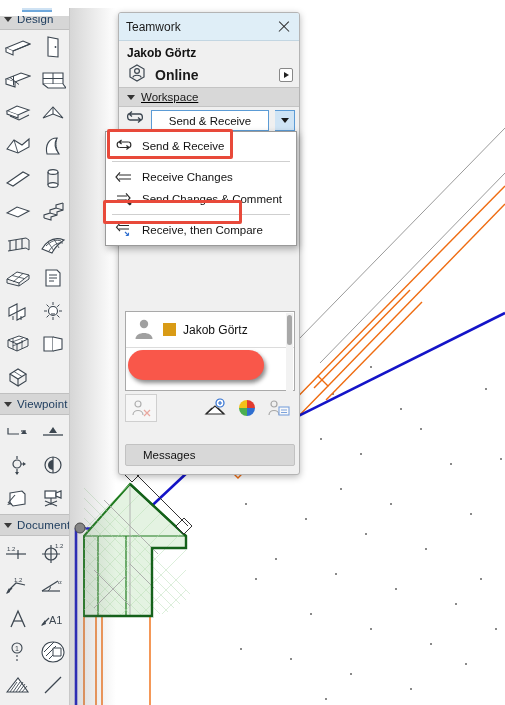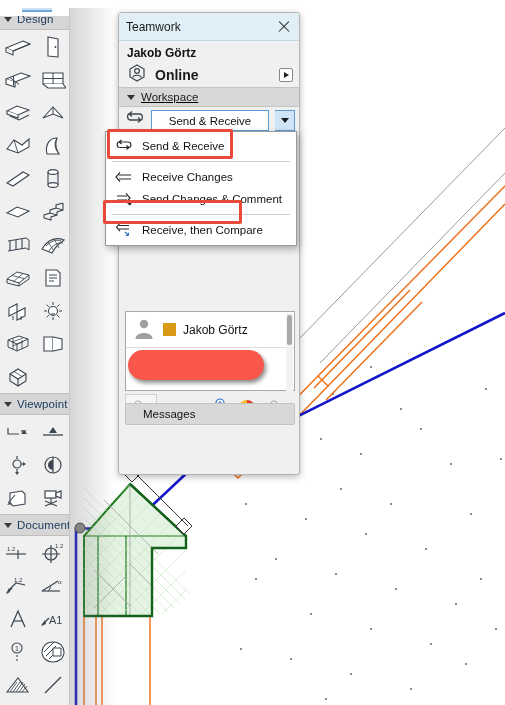--- a/index.html
+++ b/index.html
@@ -154,21 +154,21 @@
   #user-tools {
     position: absolute; left: 6px; top: 380px; width: 170px; height: 30px;
     display: flex; align-items: center;
   }
   #user-tools .ut {
     width: 32px; height: 28px; display: flex; align-items: center; justify-content: center;
   }
   #user-tools .ut.framed { border: 1px solid #cfcfcf; background: #f6f6f6; }
   #user-tools .spacer { flex: 1; }
 
-  #sect-messages { position: absolute; left: 6px; top: 390px; width: 170px; }
+  #sect-messages { position: absolute; left: 6px; top: 431px; width: 170px; }
   #sect-tracked  { position: absolute; left: 6px; top: 441px; width: 170px; }
   .panel-sec {
     height: 22px; background: #d8d8d8; border: 1px solid #c2c2c2; border-radius: 2px;
     display: flex; align-items: center; gap: 8px; padding-left: 9px;
   }
   .panel-sec .ps-lbl { font-size: 11.5px; color: #121212; }
 
   
   #menu {
     position: absolute; left: 105px; top: 123px; width: 192px;

